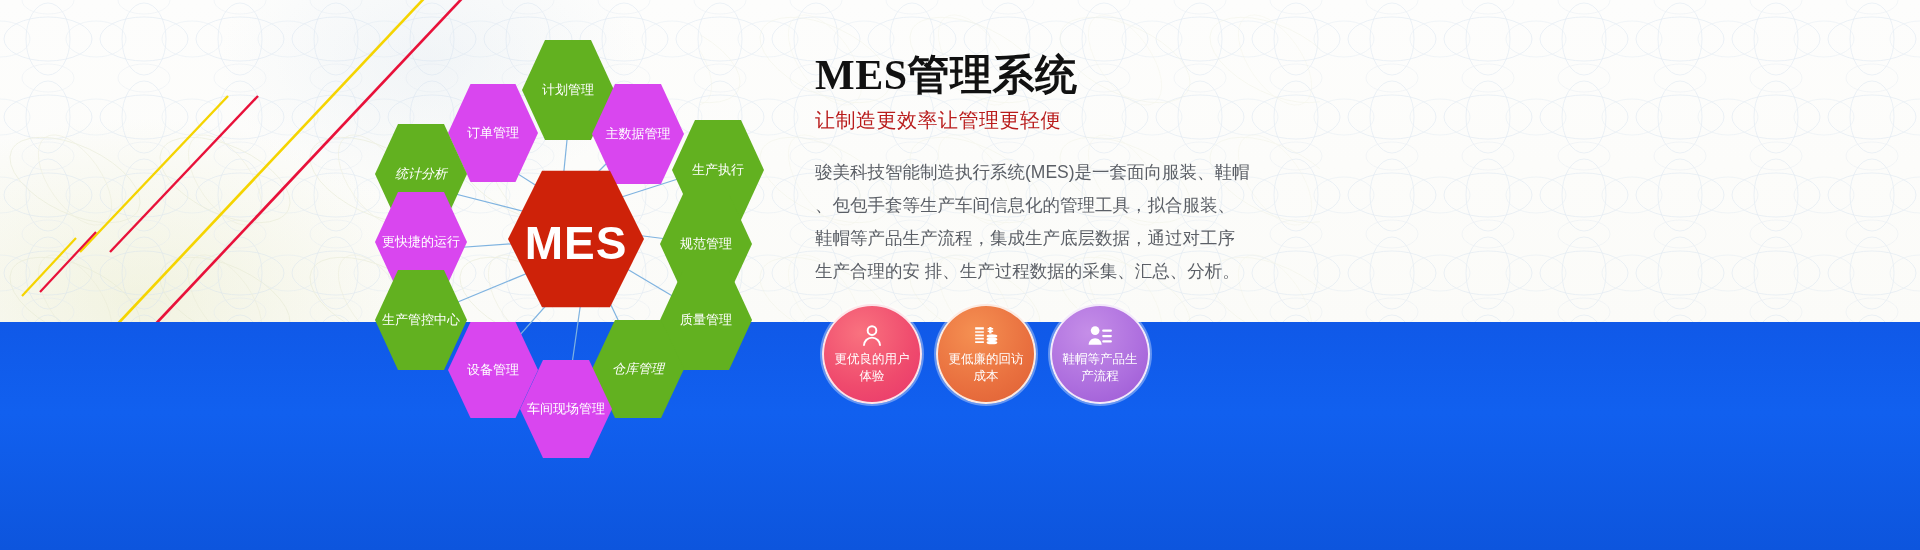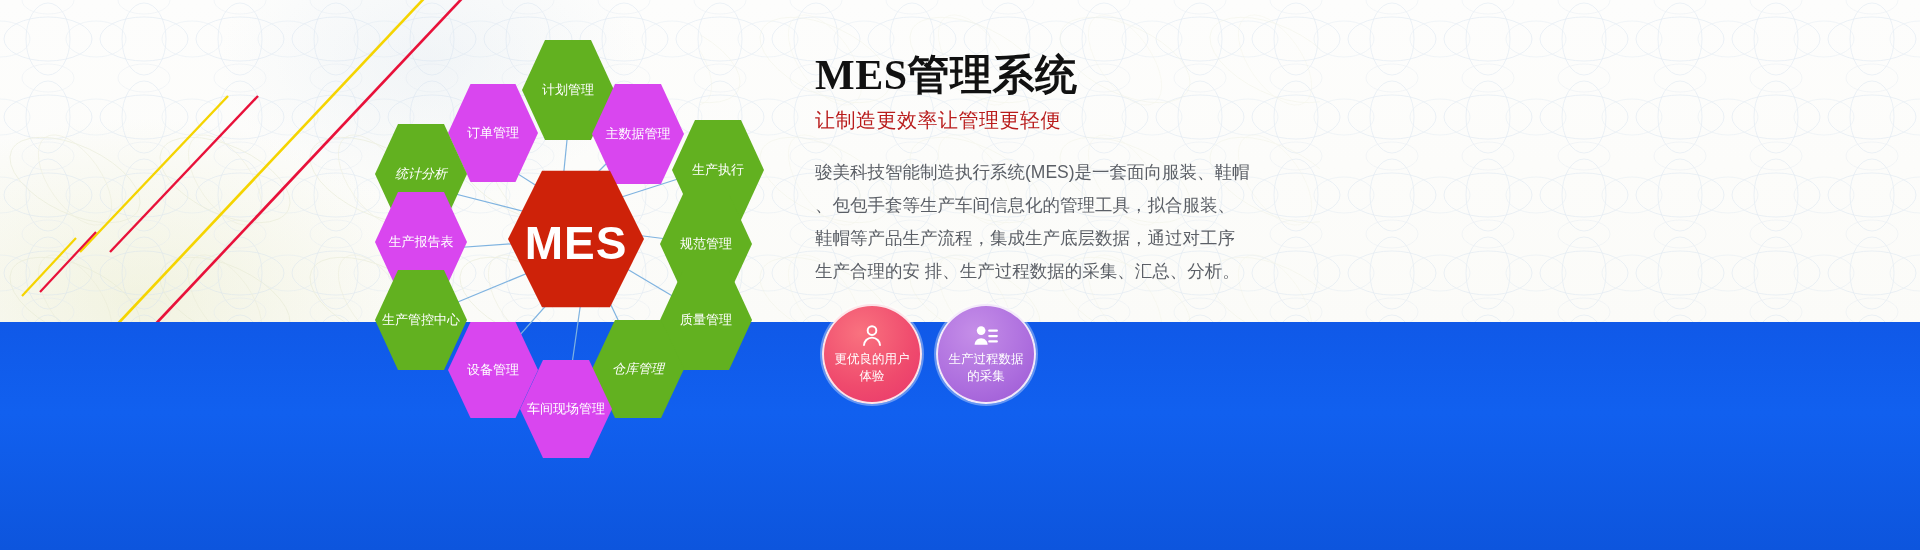--- a/index.html
+++ b/index.html
@@ -132,21 +132,21 @@
         <div class="hex blue small" style="left: 292px; top: 72px; width: 92px; height: 104px;">
           <span>主数据管理</span>
         </div>
         <div class="hex green small" style="left: 75px; top: 112px; width: 92px; height: 104px; font-style: italic;">
           <span>统计分析</span>
         </div>
         <div class="hex green small" style="left: 372px; top: 108px; width: 92px; height: 104px;">
           <span>生产执行</span>
         </div>
         <div class="hex blue small" style="left: 75px; top: 180px; width: 92px; height: 104px;">
-          <span>生产报告表</span>
+          <span>更快捷的运行</span>
         </div>
         <div class="hex green small" style="left: 360px; top: 182px; width: 92px; height: 104px;">
           <span>规范管理</span>
         </div>
         <div class="hex green small" style="left: 75px; top: 258px; width: 92px; height: 104px;">
           <span>生产管控中心</span>
         </div>
         <div class="hex green small" style="left: 360px; top: 258px; width: 92px; height: 104px;">
           <span>质量管理</span>
         </div>
@@ -178,28 +178,40 @@
 
   <div id="badges">
       <div class="badge b2">
         <div class="bicon">
           <svg width="26" height="26" viewBox="0 0 24 24" fill="none" stroke="#fff" stroke-width="1.8">
             <circle cx="12" cy="7" r="4"></circle>
             <path d="M4.5 21c0-4.1 3.4-7.5 7.5-7.5s7.5 3.4 7.5 7.5"></path>
           </svg>
         </div>
         <div class="btext">更优良的用户体验</div>
+      </div>
+      <div class="badge b3">
+        <div class="bicon">
+          <svg width="26" height="26" viewBox="0 0 24 24" fill="#fff">
+            <path d="M2 4h8v2H2zM2 7.5h8v1.6H2zM2 10.6h8v1.6H2zM2 13.7h8v1.6H2zM2 16.8h8v1.6H2z"></path>
+            <path d="M12.5 3.6h2.2v1.1h1.5v1.4h-1.5v.9h1.5v1.4h-1.5v1.3h-2.2V8.4h-1.4V7h1.4v-.9h-1.4V4.7h1.4z" transform="translate(2.4 0)"></path>
+            <ellipse cx="17.5" cy="12" rx="5" ry="1.7"></ellipse>
+            <ellipse cx="17.5" cy="15" rx="5" ry="1.7"></ellipse>
+            <ellipse cx="17.5" cy="18" rx="5" ry="1.7"></ellipse>
+          </svg>
+        </div>
+        <div class="btext">更低廉的回访成本</div>
       </div>
       <div class="badge b4">
         <div class="bicon">
           <svg width="26" height="26" viewBox="0 0 24 24" fill="#fff">
             <circle cx="7.5" cy="7" r="4"></circle>
             <path d="M1.5 20c0-3.3 2.7-6 6-6s6 2.7 6 6z"></path>
             <rect x="14" y="6" width="9" height="2.1" rx="1"></rect>
             <rect x="14" y="11" width="9" height="2.1" rx="1"></rect>
             <rect x="14" y="16" width="9" height="2.1" rx="1"></rect>
           </svg>
         </div>
-        <div class="btext">生产过程数据的采集</div>
+        <div class="btext">鞋帽等产品生产流程</div>
       </div>
     </div>
 
 </div>
 
 </body></html>

